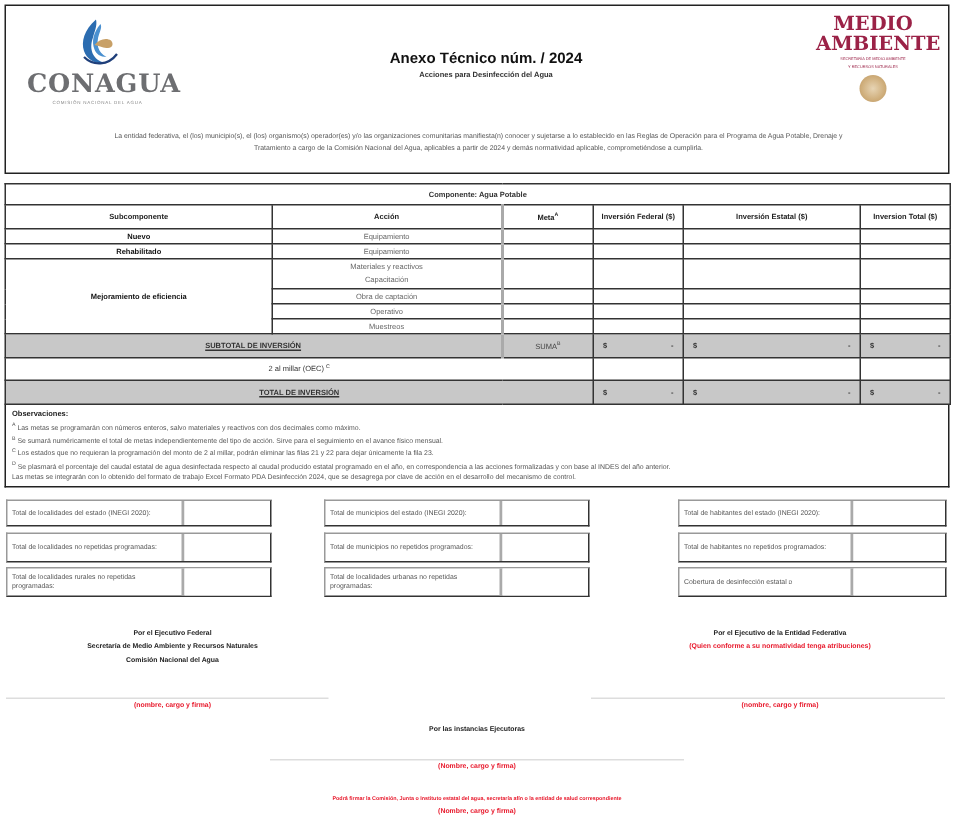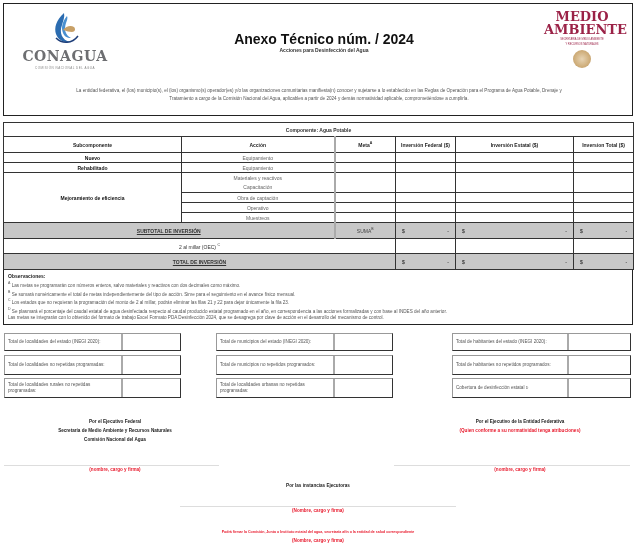--- a/index.html
+++ b/index.html
@@ -7,38 +7,38 @@
   body { font-family: "Liberation Sans", sans-serif; color: #222; position: relative; }
 
   
   .header-box {
     position: absolute; left: 3px; top: 3px; width: 630px; height: 113px;
     border: 1.5px solid #222;
   }
   .conagua-logo { position: absolute; left: 14px; top: 8px; width: 94px; height: 58px; text-align: center; }
   .conagua-logo svg { display: block; margin: 0 auto; }
   .conagua-word {
-    font-family: "DejaVu Serif", serif; font-weight: bold; font-size: 14px;
+    font-family: "DejaVu Serif", serif; font-weight: bold; font-size: 17px;
     color: #6d6e71; letter-spacing: 0.5px; line-height: 18px; margin-top: 1px;
   }
   .conagua-sub { font-size: 3px; color: #888; letter-spacing: 0.5px; margin-top: 1px; }
 
   .medio-logo { position: absolute; left: 540px; top: 6px; width: 76px; text-align: center; }
   .medio-word {
     font-family: "DejaVu Serif", serif; font-weight: bold; color: #9b2247;
     font-size: 13px; line-height: 13px;
   }
   .medio-sub { font-size: 2.6px; color: #9b2247; line-height: 3px; margin-top: 2px; }
   .seal { width: 18px; height: 18px; border-radius: 50%; margin: 4px auto 0;
           background: radial-gradient(circle, #e7d4b4 0%, #cfae7b 60%, #b89360 100%); }
 
   .titles { position: absolute; left: 120px; top: 30px; width: 400px; text-align: center; }
   .title-1 { font-weight: bold; font-size: 8.5px; line-height: 11px; color: #111; }
   .title-2 { font-weight: bold; font-size: 8.5px; line-height: 11px; color: #111; }
-  .title-3 { font-weight: bold; font-size: 14px; line-height: 11px; color: #111; }
+  .title-3 { font-weight: bold; font-size: 10px; line-height: 11px; color: #111; }
   .title-4 { font-weight: bold; font-size: 5px; line-height: 10px; color: #333; }
 
   .intro { position: absolute; left: 4px; top: 83px; width: 622px; text-align: center;
            font-size: 4.6px; line-height: 8px; color: #555; }
 
   
   .main-table {
     position: absolute; left: 3px; top: 122px; width: 630px;
     border-collapse: collapse; table-layout: fixed;
     border: 1.5px solid #222;

